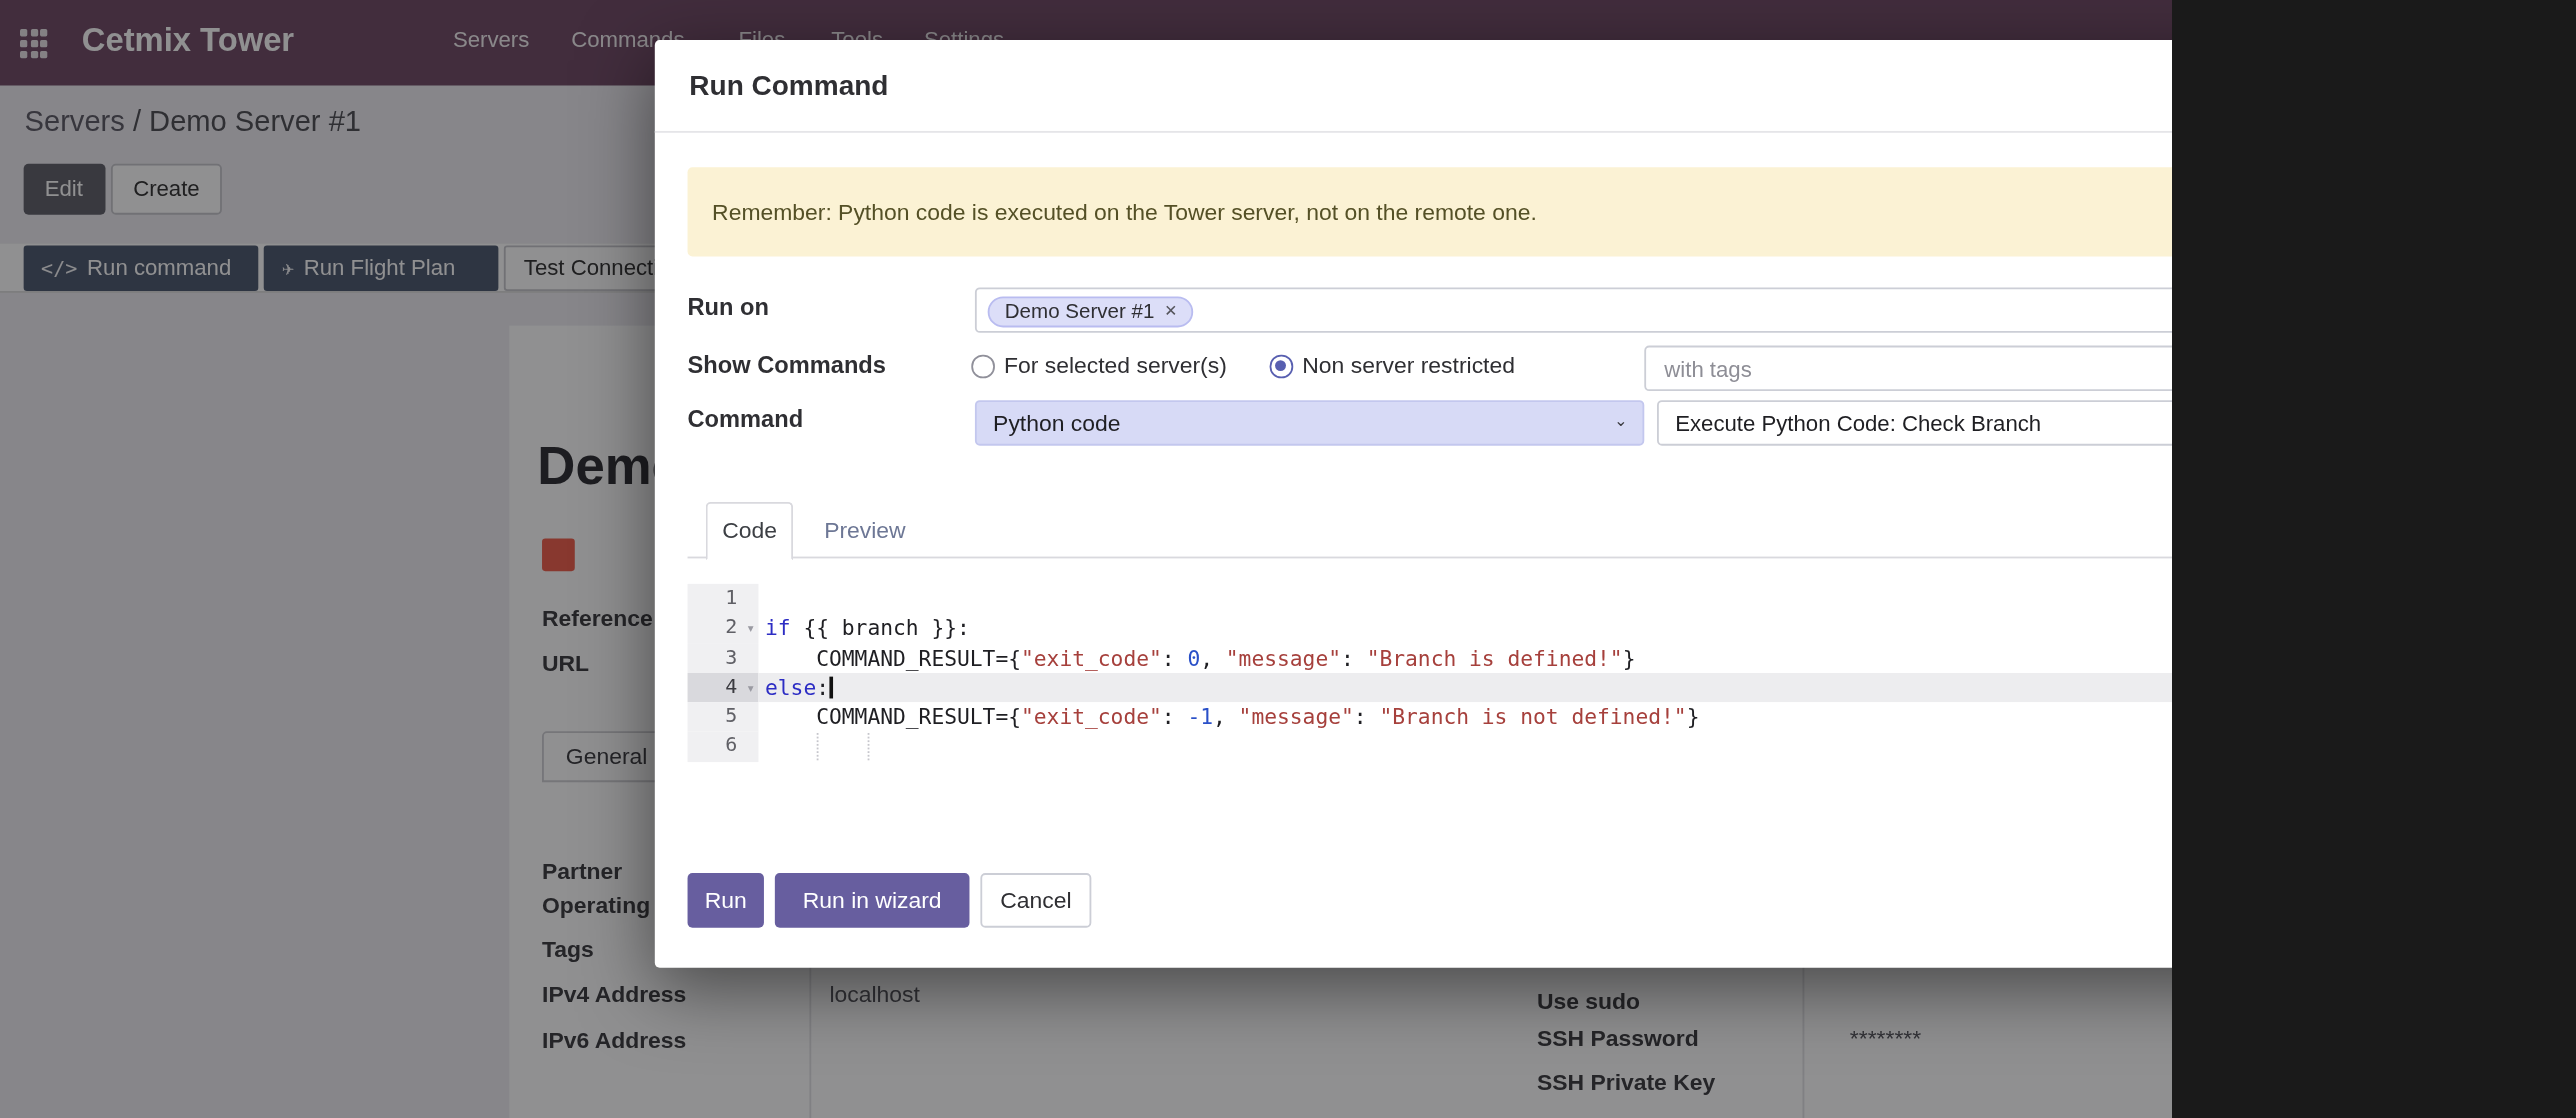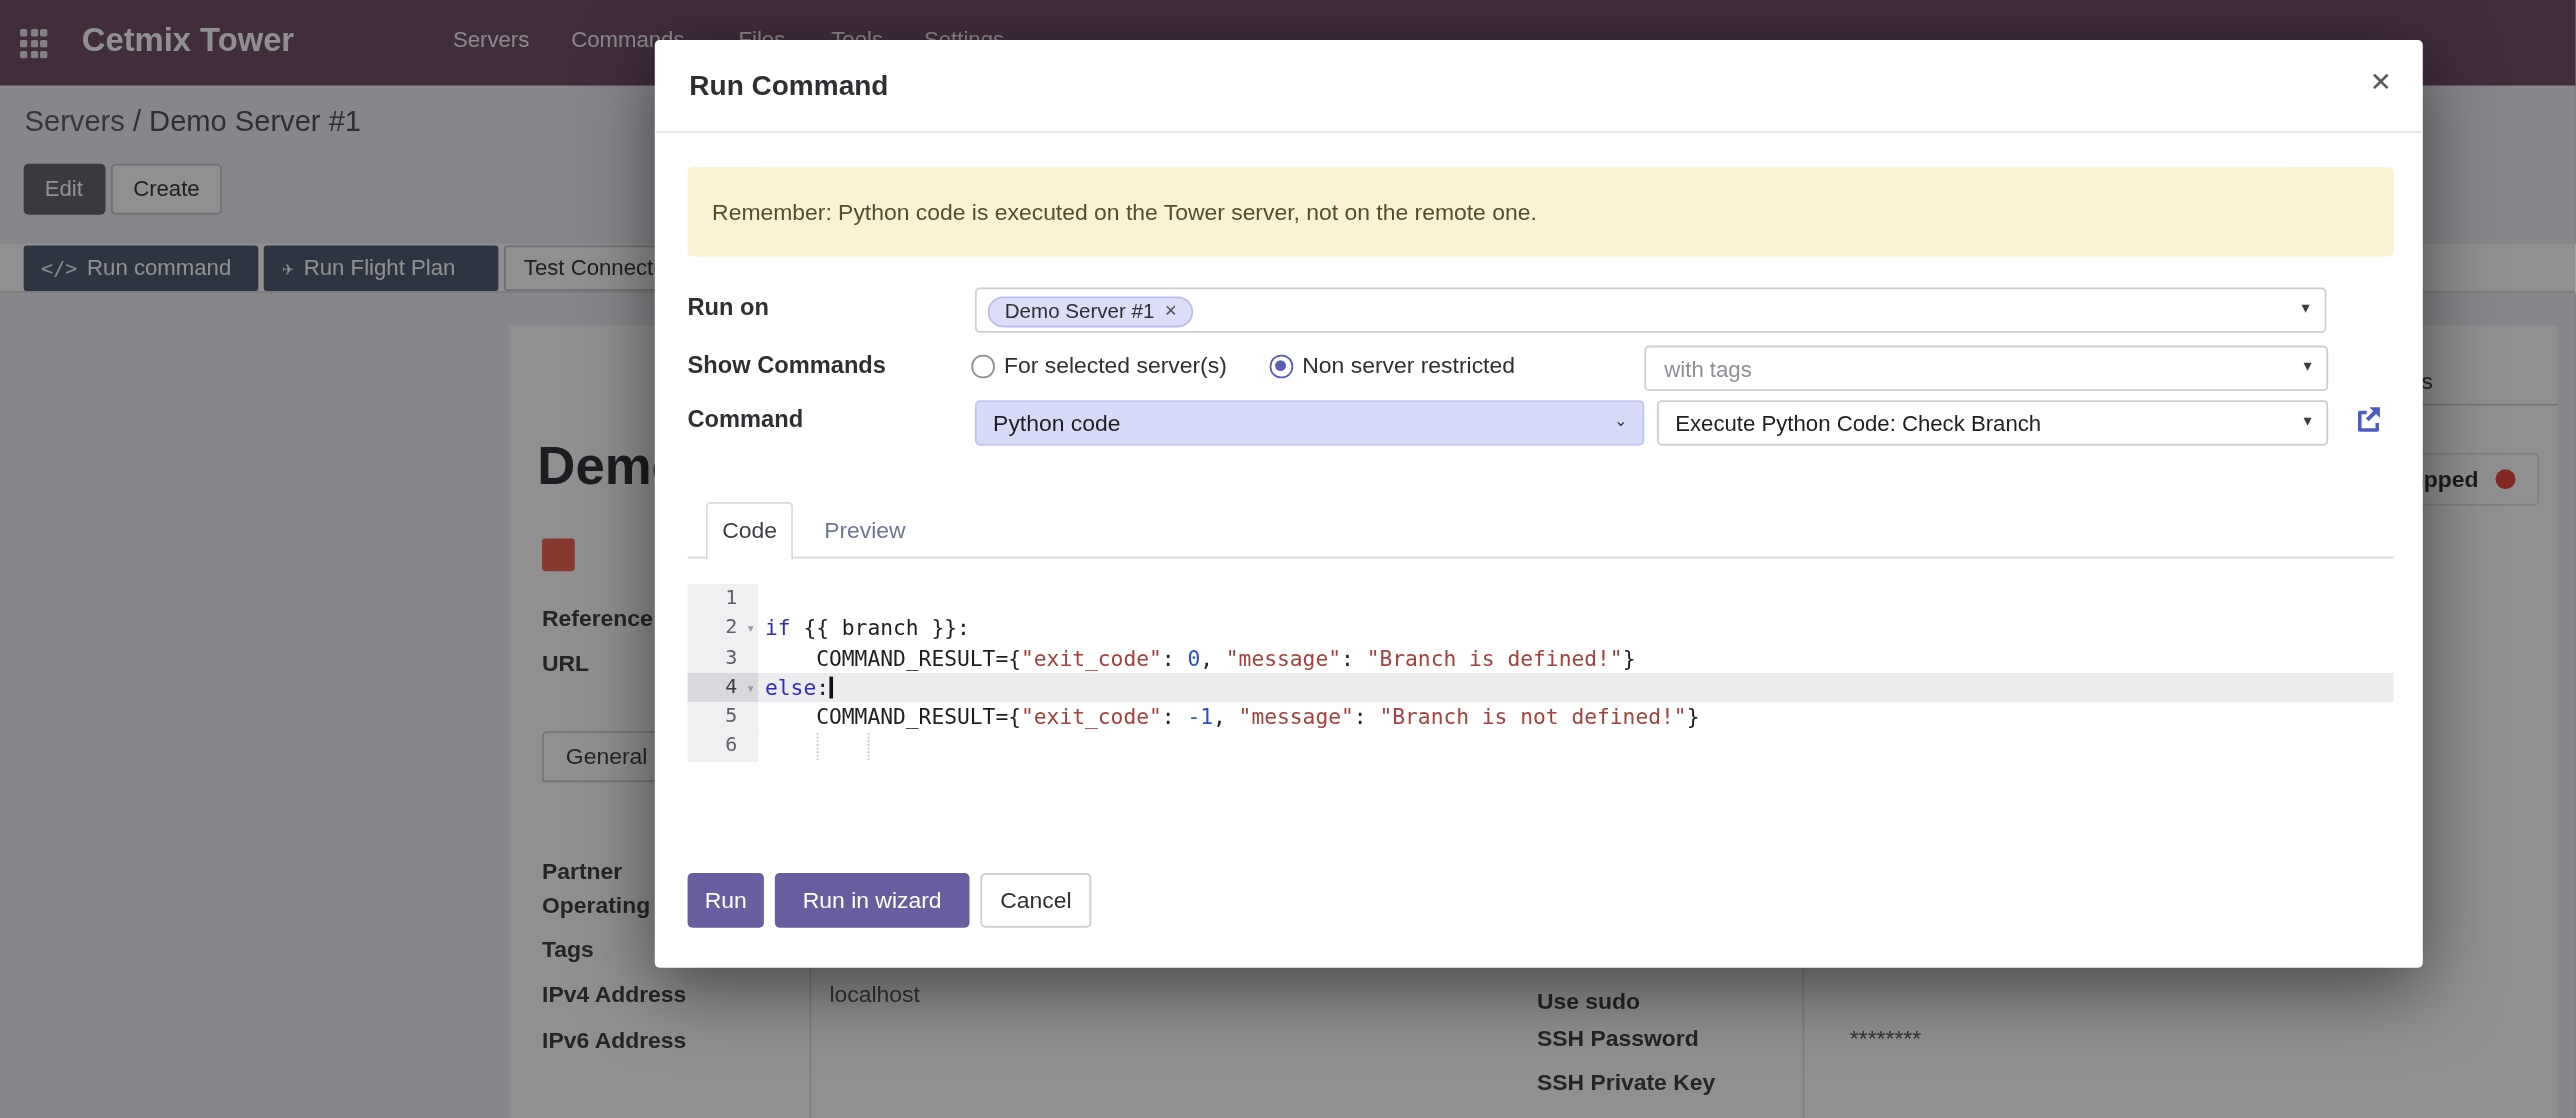--- a/index.html
+++ b/index.html
@@ -1,17 +1,17 @@
 <!DOCTYPE html>
 <html style="font-size:14.5px"><head>
 <meta charset="utf-8">
 <style>
   *{box-sizing:border-box;margin:0;padding:0}
   html,body{background:#1a1a1a}
-  .viewport{position:relative;width:2576px;height:1118px;overflow:hidden;background:#15803d}
+  .viewport{position:relative;width:2172px;height:1118px;overflow:hidden;background:#22c55e}
   .stage{position:absolute;top:0;left:0;width:1416px;height:615px;transform:scale(1.8189);transform-origin:0 0;
          font-family:"Liberation Sans","DejaVu Sans",sans-serif;color:#333}
   .page{position:absolute;inset:0;background:#eeedf2}
 
   
   .navbar{position:absolute;top:0;left:0;width:100%;height:47px;background:#714B67}
   .apps-icon{position:absolute;left:11px;top:16.3px;width:15.4px;height:15.4px;display:grid;grid-template-columns:repeat(3,1fr);gap:1.8px;cursor:pointer}
   .apps-icon i{background:rgba(255,255,255,.85);border-radius:0.9px}
   .brand{position:absolute;left:45px;top:11.7px;font-size:18px;font-weight:bold;color:#fff}
   .nav-item{position:absolute;top:15.4px;font-size:12.2px;color:rgba(255,255,255,.92);cursor:pointer}

